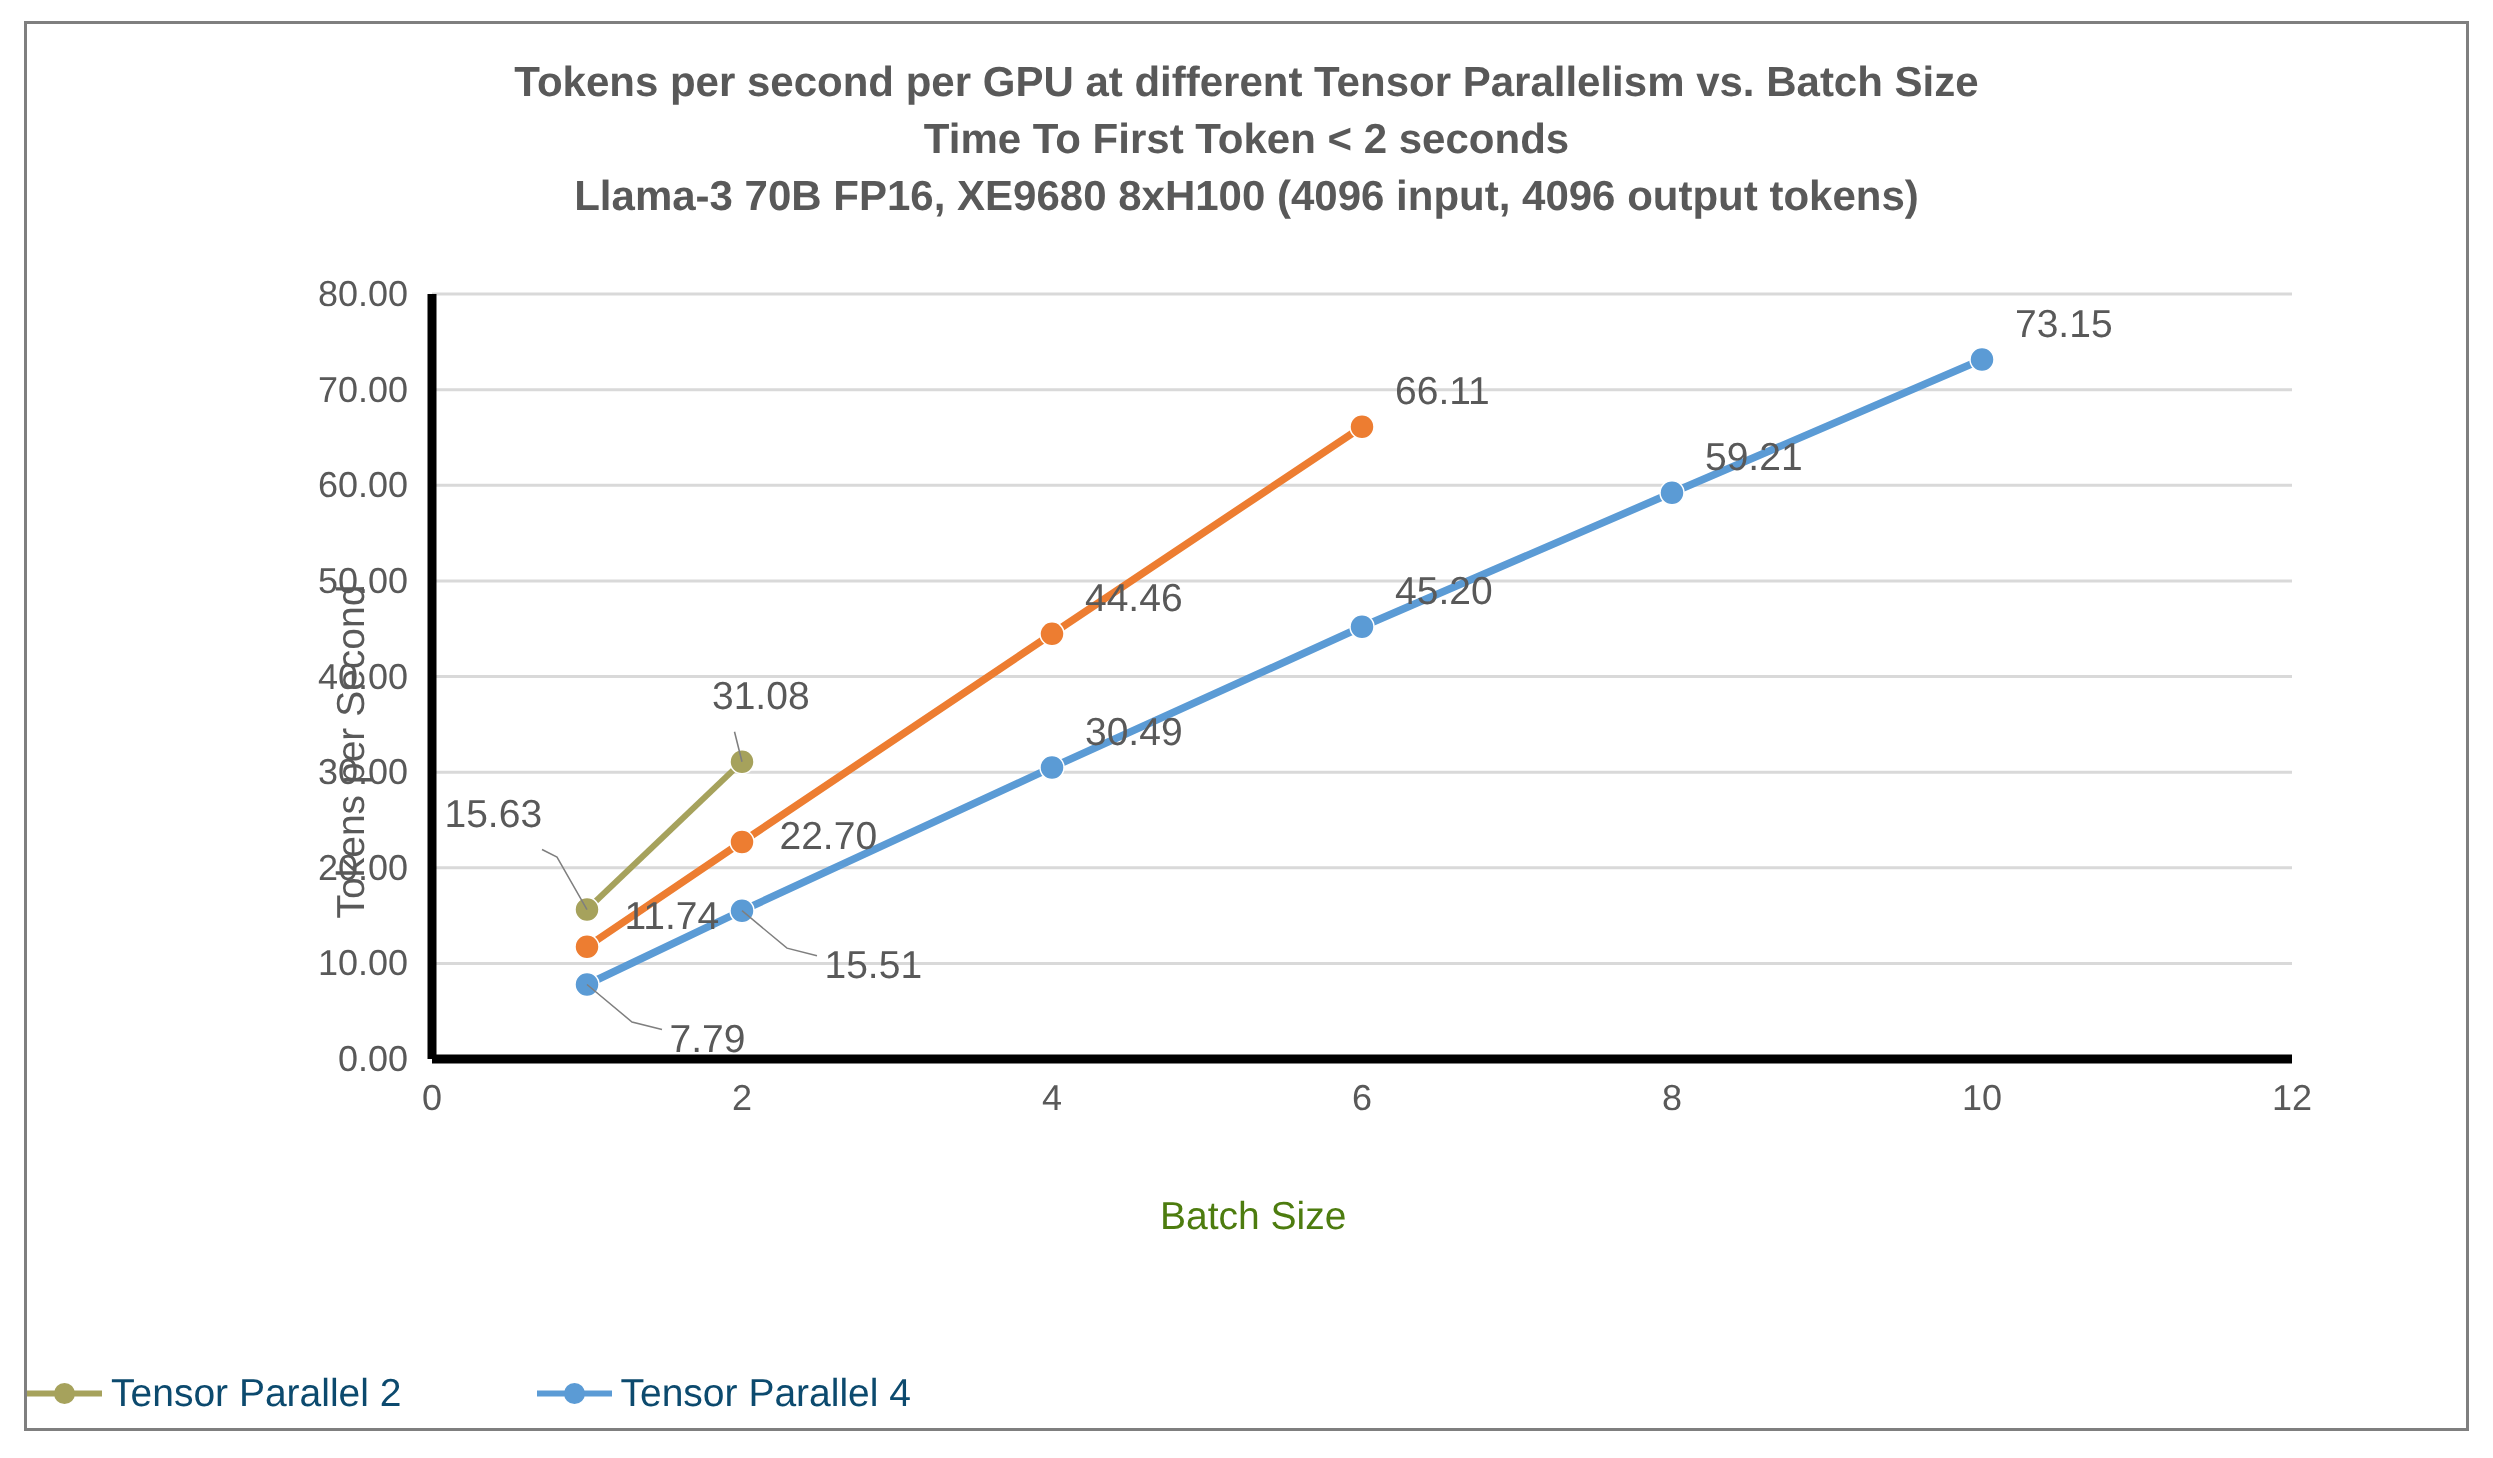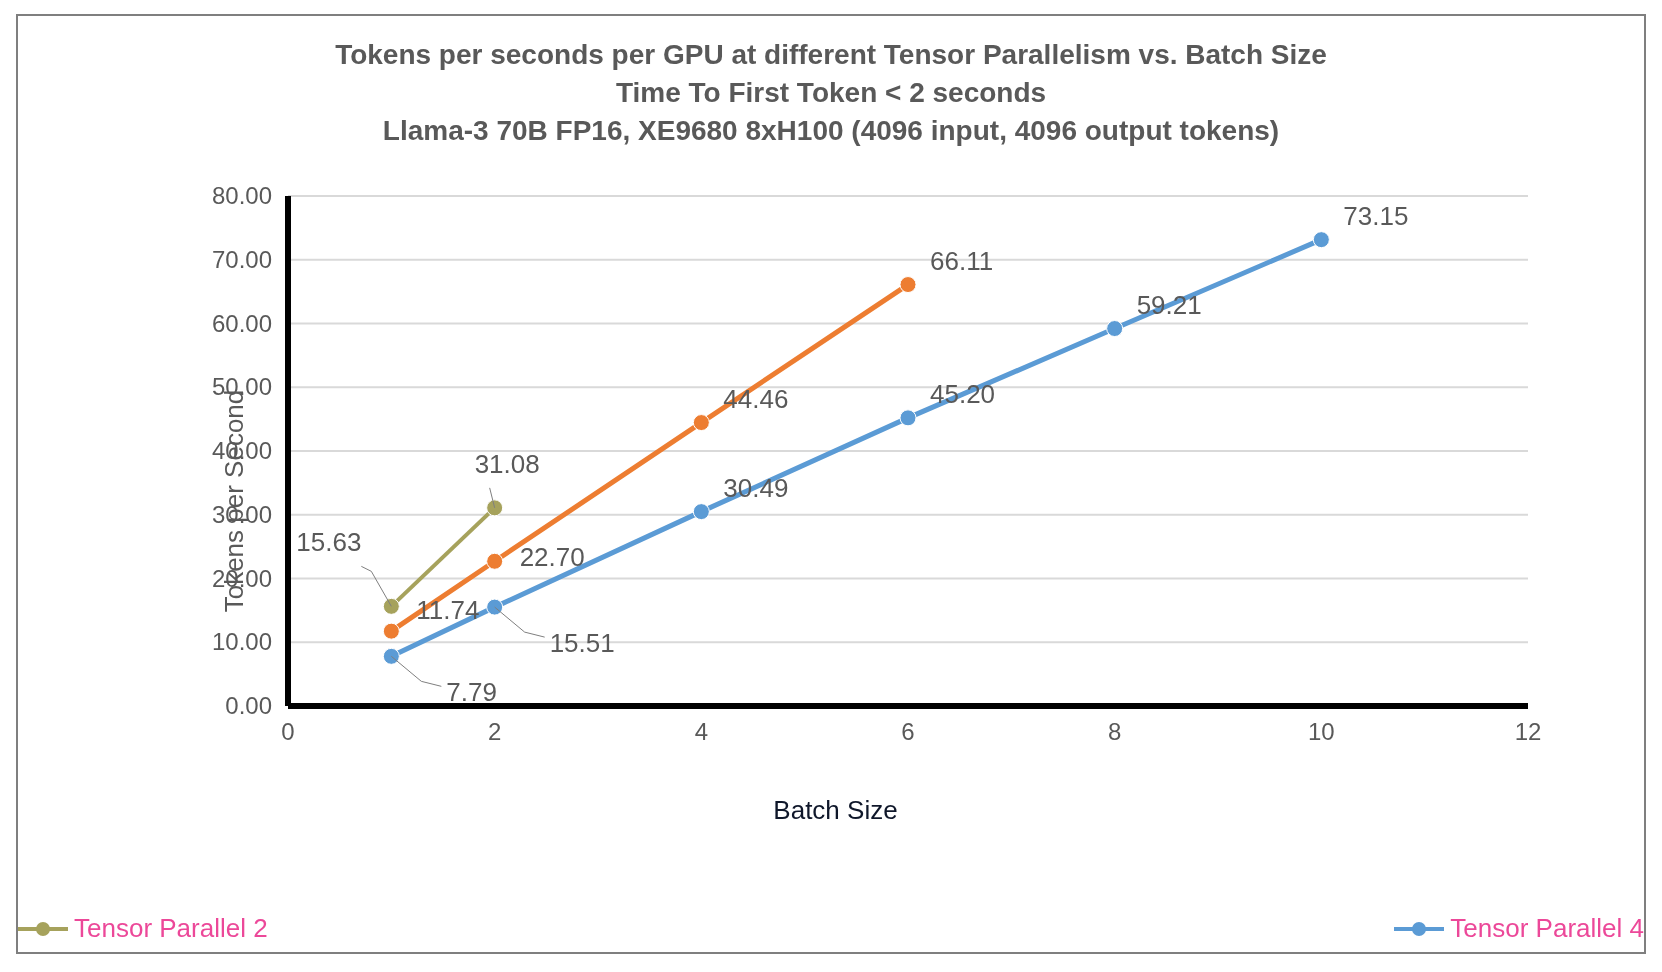--- a/index.html
+++ b/index.html
@@ -44,57 +44,57 @@
     font-size: 26px;
     color: #595959;
     white-space: nowrap;
   }
   .xlabel {
     position: absolute;
     left: 0; right: 0;
     bottom: -10px;
     text-align: center;
     font-size: 26px;
-    color: #0f172a;
+    color: #4d7c0f;
   }
   svg { position: absolute; left: 60px; top: 0; }
   .tick-text { font-size: 24px; fill: #595959; }
   .axis-line { stroke: #000; stroke-width: 6; }
   .grid-line { stroke: #d9d9d9; stroke-width: 2; }
   .series2 { stroke: #a6a25c; stroke-width: 4; fill: none; }
   .series4 { stroke: #ed7d31; stroke-width: 5; fill: none; }
   .series8 { stroke: #5b9bd5; stroke-width: 5; fill: none; }
   .marker2 { fill: #a6a25c; stroke: #fff; stroke-width: 1; }
   .marker4 { fill: #ed7d31; stroke: #fff; stroke-width: 1; }
   .marker8 { fill: #5b9bd5; stroke: #fff; stroke-width: 1; }
   .data-label { font-size: 26px; fill: #595959; }
   .leader { stroke: #7f7f7f; stroke-width: 1; fill:none; }
   .legend {
     position: absolute;
     left: 0; right: 0;
     bottom: 8px;
     display: flex;
-    justify-content: space-between;
+    justify-content: flex-start;
     gap: 90px;
     font-size: 26px;
-    color: #ec4899;
+    color: #0c4a6e;
   }
   .legend .item { display: flex; align-items: center; gap: 6px; }
   .lg-line { width: 50px; height: 4px; position: relative; }
   .lg-line::after { content:""; position:absolute; width:14px; height:14px; border-radius:50%; top:-5px; left:18px; }
   .lg2 { background:#a6a25c; } .lg2::after{ background:#a6a25c; }
   .lg4 { background:#ed7d31; } .lg4::after{ background:#ed7d31; }
   .lg8 { background:#5b9bd5; } .lg8::after{ background:#5b9bd5; }
 </style>
 </head>
 <body>
 
 <div class="chart-frame">
   <div class="title-block">
-    <div>Tokens per seconds per GPU at different Tensor Parallelism vs. Batch Size</div>
+    <div>Tokens per second per GPU at different Tensor Parallelism vs. Batch Size</div>
     <div>Time To First Token &lt; 2 seconds</div>
     <div>Llama-3 70B FP16, XE9680 8xH100 (4096 input, 4096 output tokens)</div>
   </div>
 
   <div class="plot-wrap">
     <div class="ylabel">Tokens per Second</div>
     <svg id="plot-svg" width="1370" height="580">
         <line x1="110" y1="520" x2="1350" y2="520" class="grid-line"></line>
         <text x="94" y="528" text-anchor="end" class="tick-text">0.00</text>
         <line x1="110" y1="456.25" x2="1350" y2="456.25" class="grid-line"></line>

